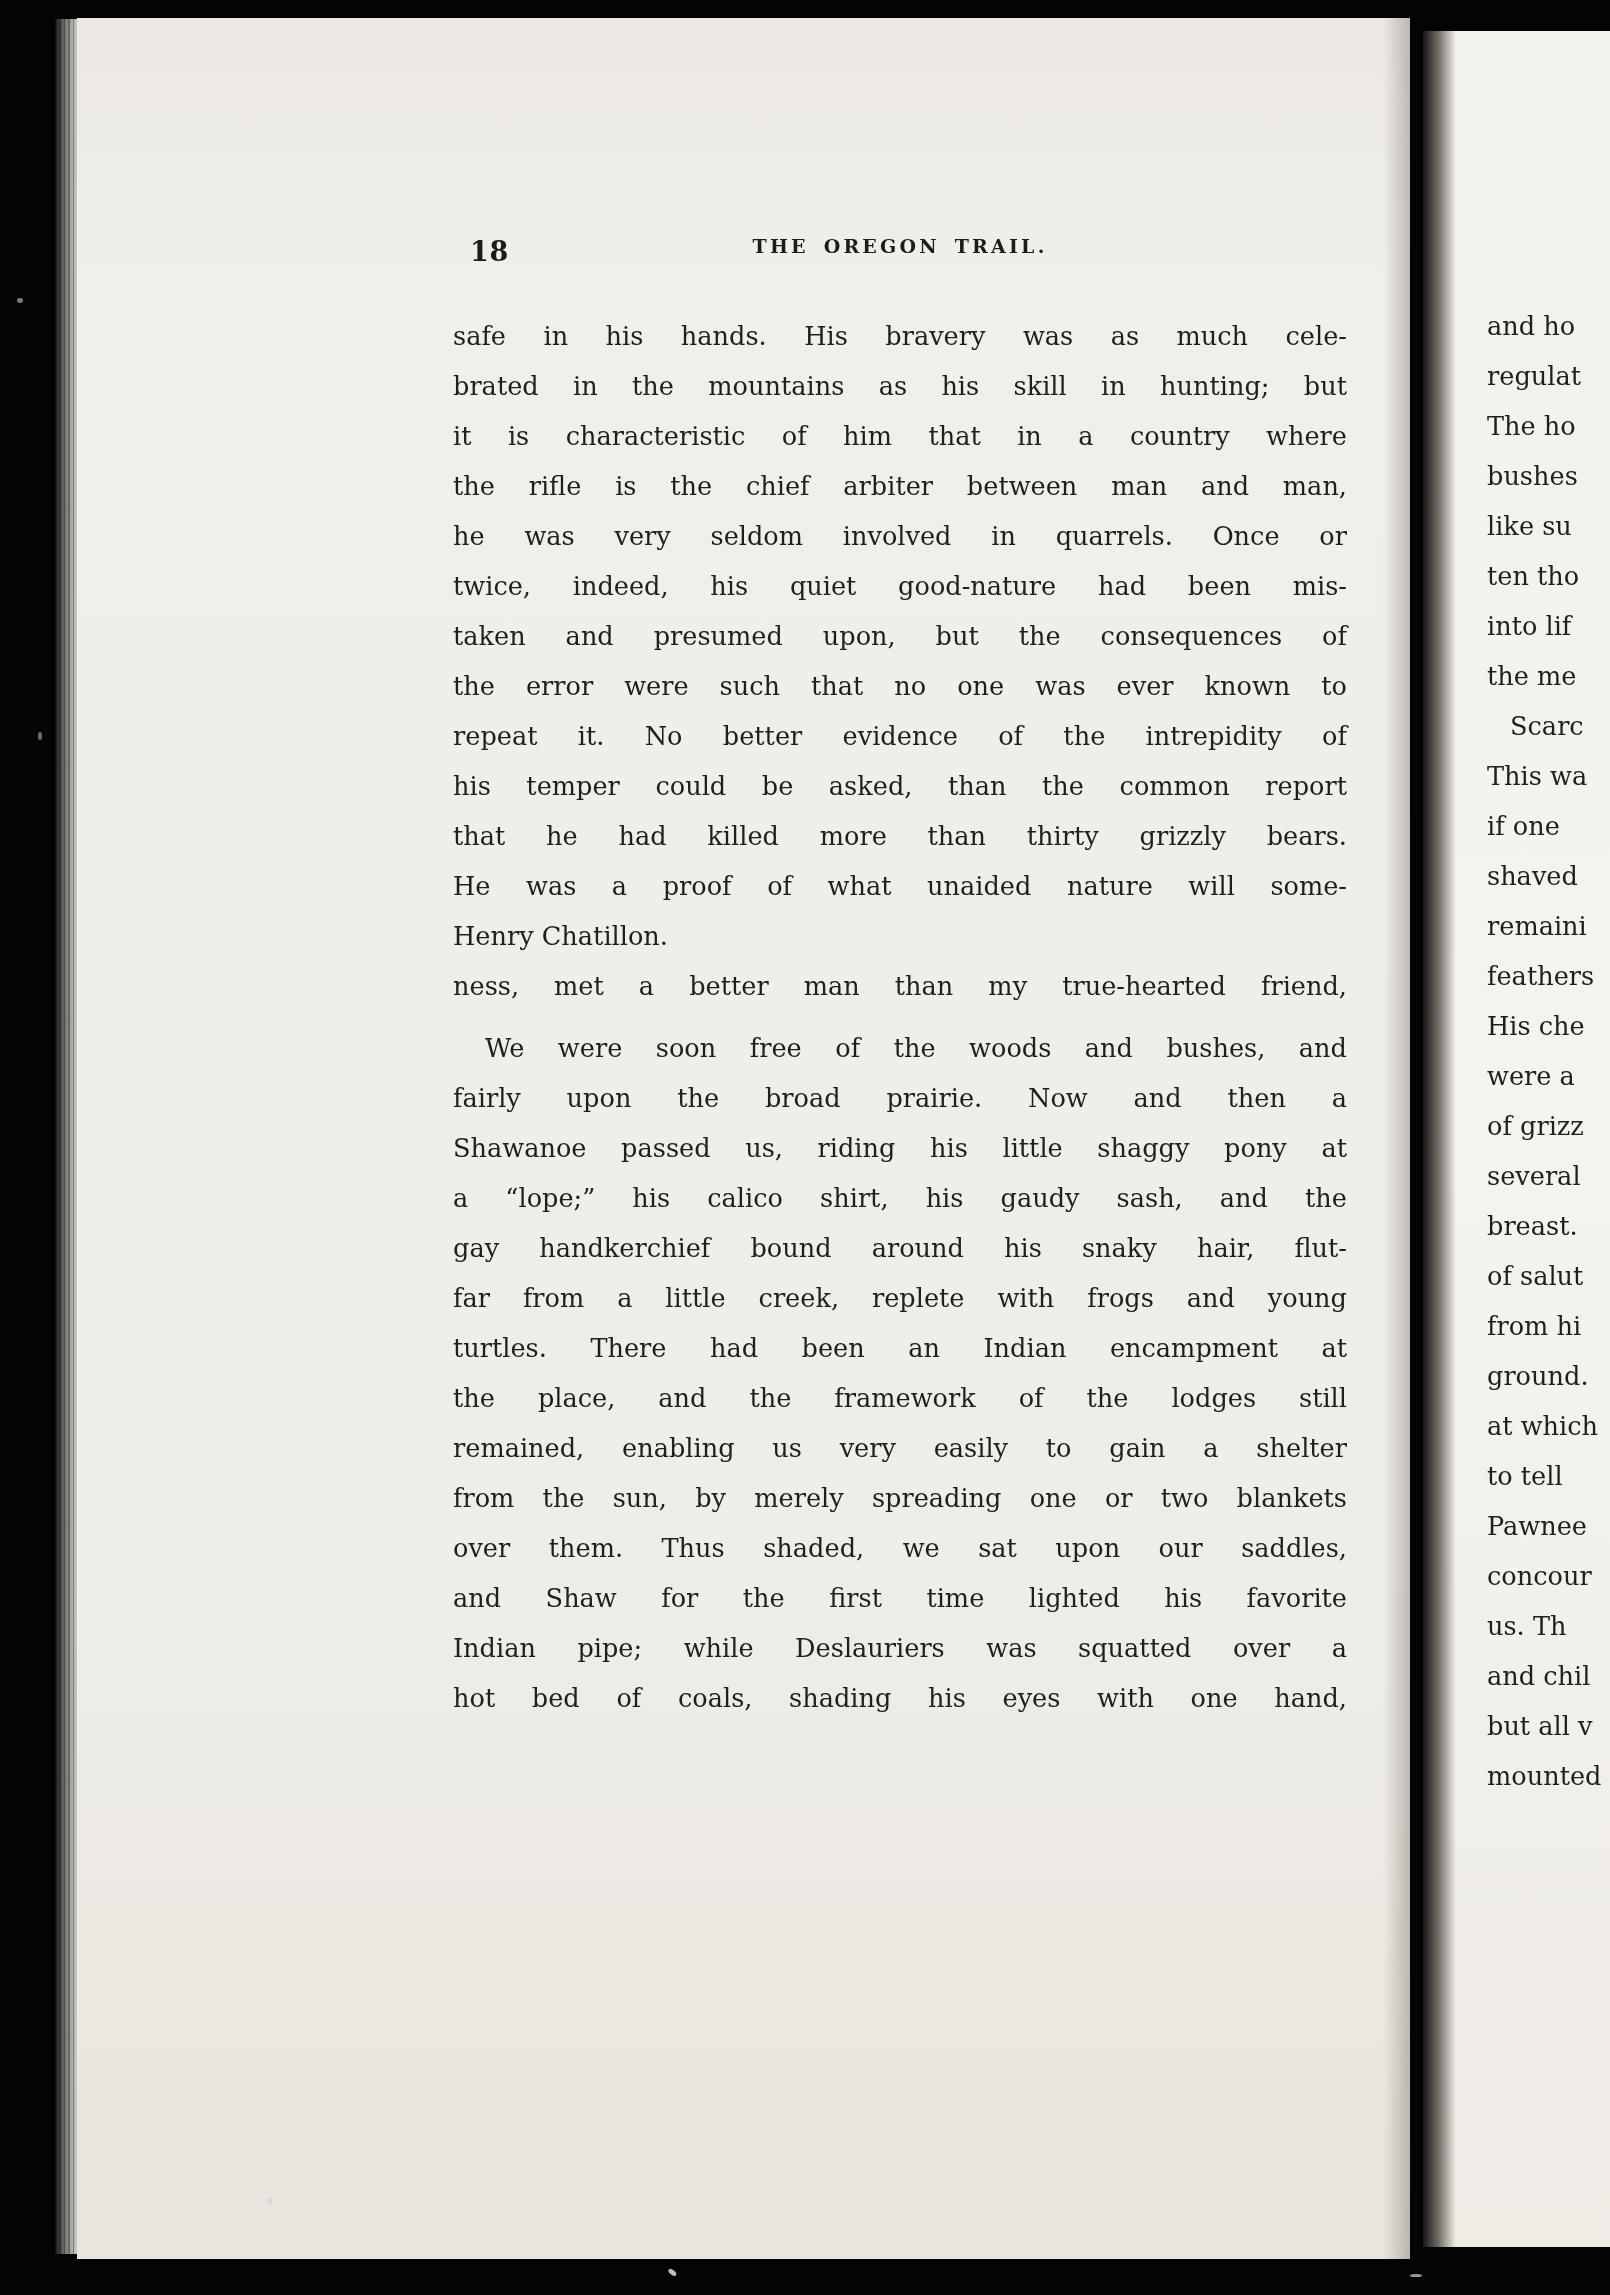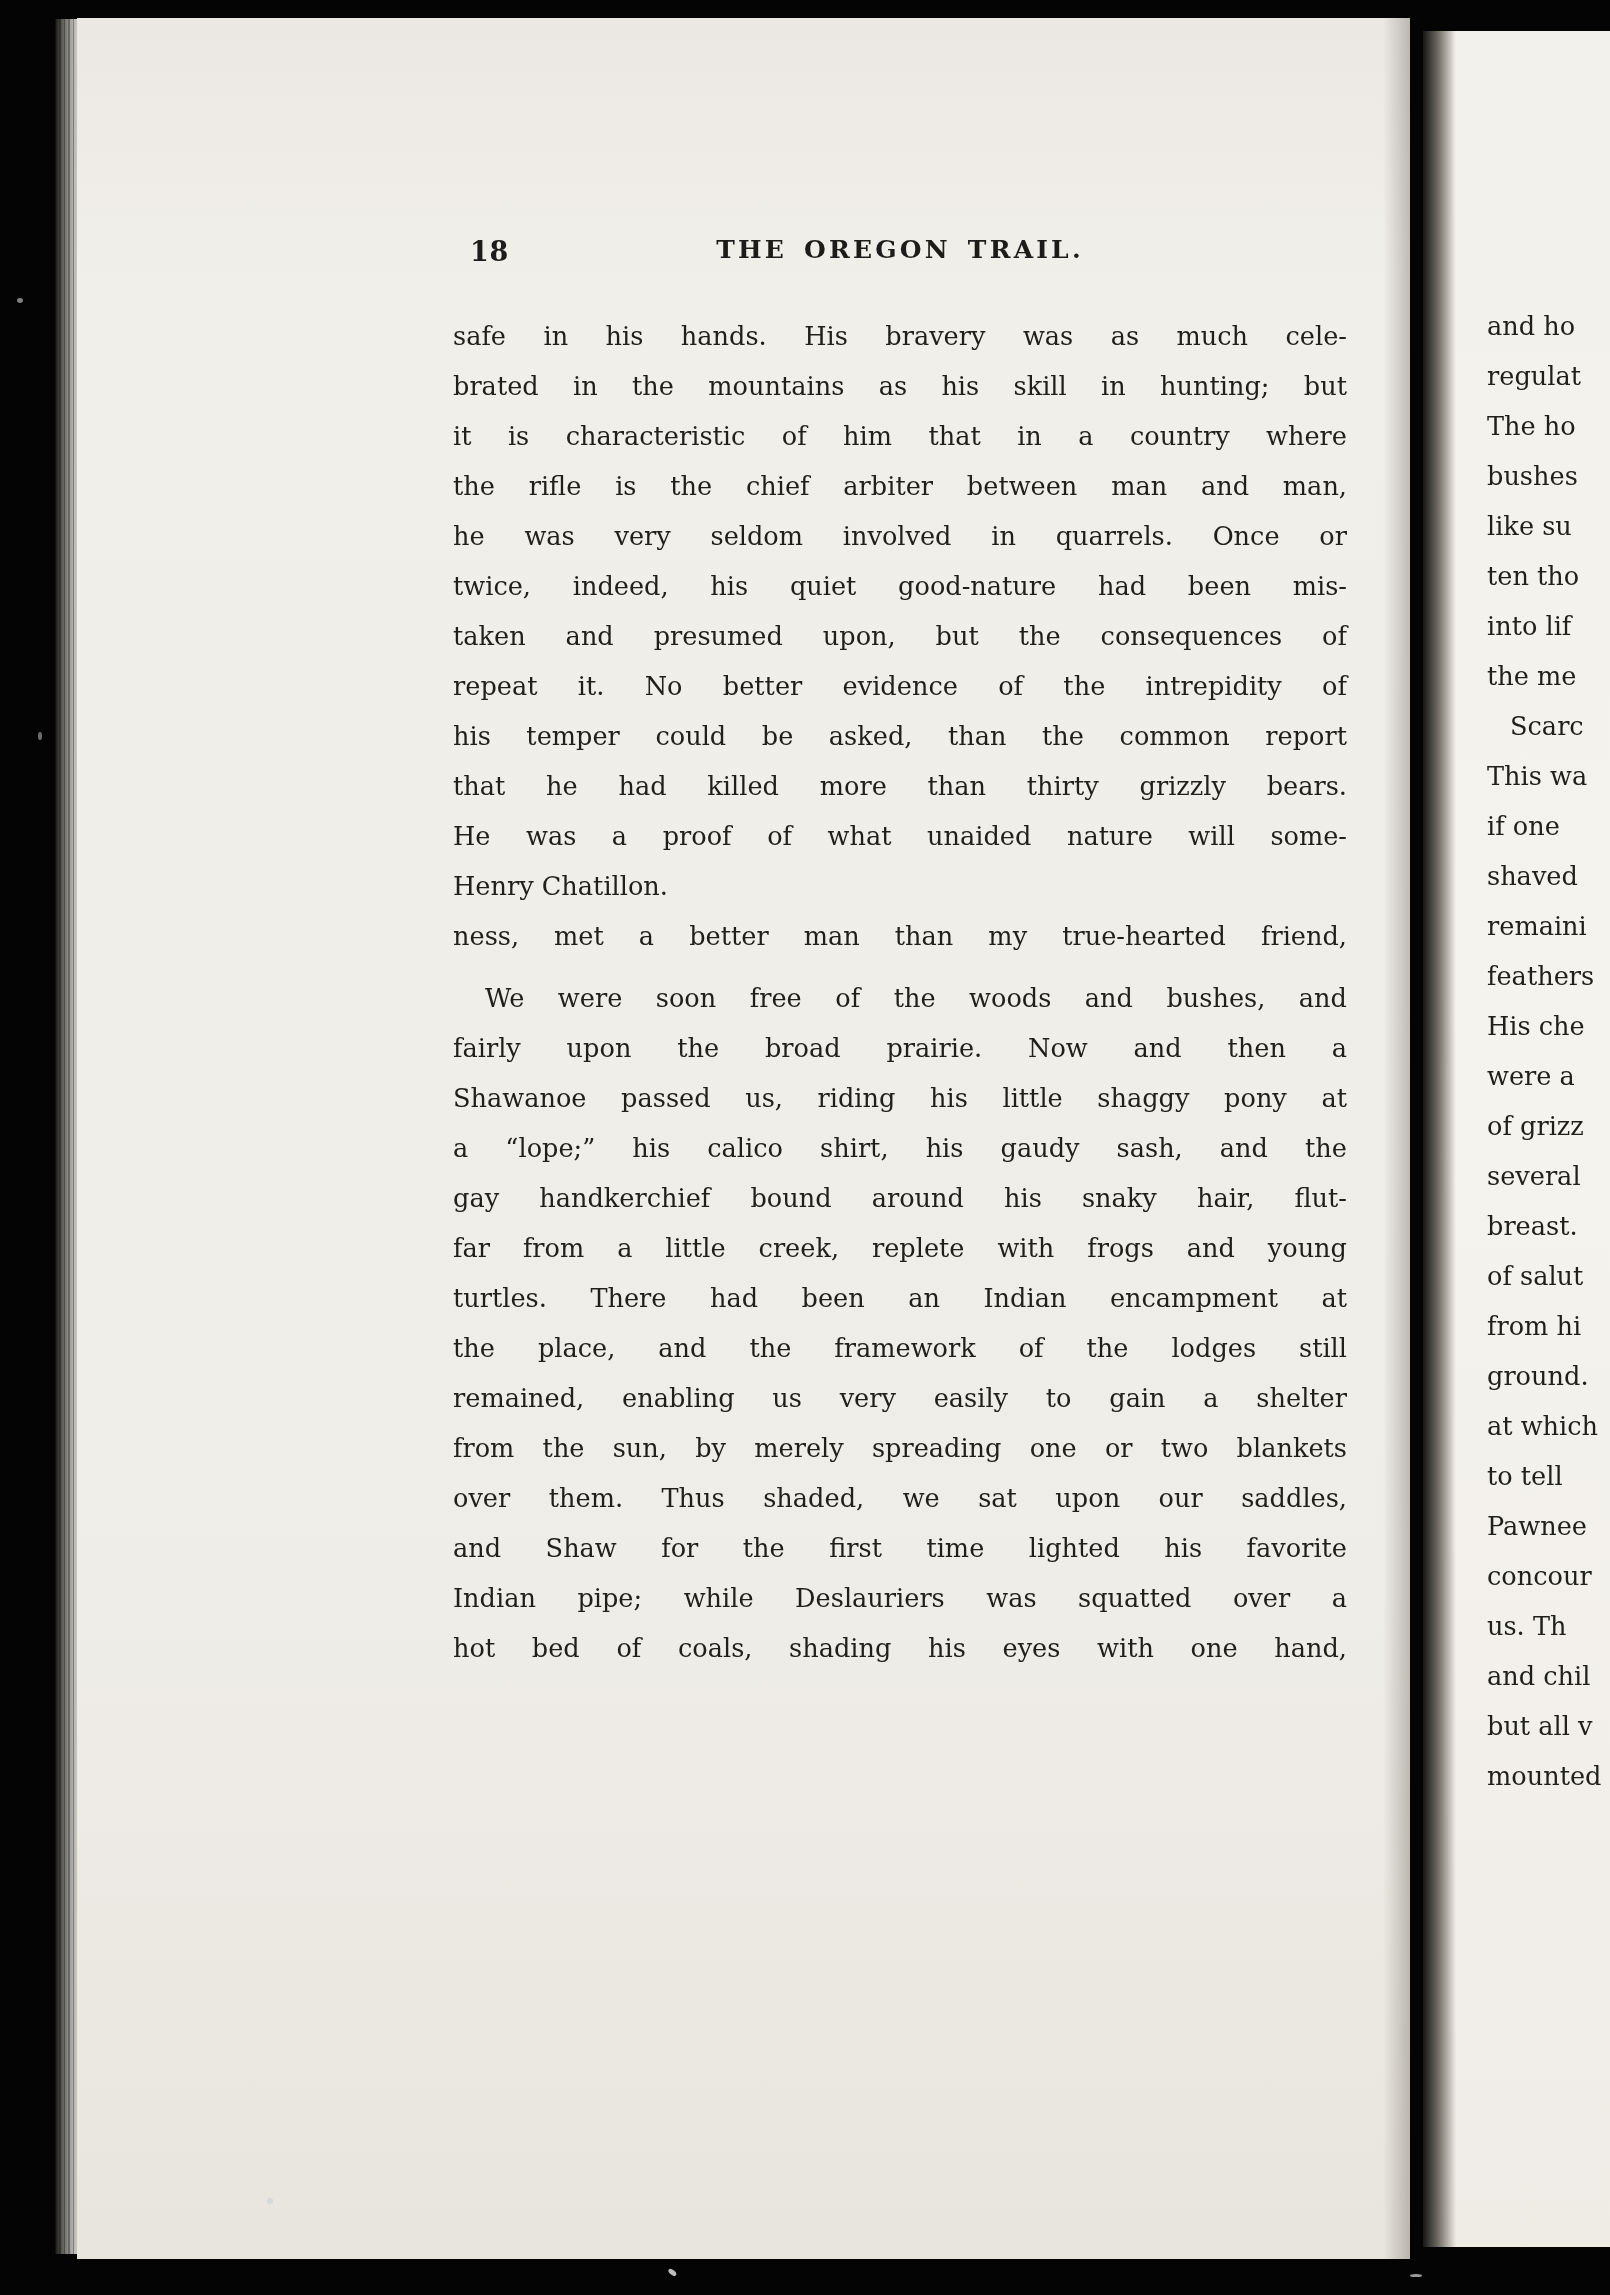--- a/index.html
+++ b/index.html
@@ -30,21 +30,21 @@
   .page-head{
     position:absolute;left:364px;top:217px;width:918px;height:45px;
     color:#1d1c1a;
   }
   .page-number{
     position:absolute;left:29px;top:1.3px;
     font-size:27px;font-weight:bold;letter-spacing:0.6px;
   }
   .running-header{
     display:block;text-align:center;
-    font-size:25px;font-weight:bold;letter-spacing:3.2px;word-spacing:5.1px;
+    font-size:19px;font-weight:bold;letter-spacing:3.2px;word-spacing:5.1px;
   }
   .text-block{
     position:absolute;left:364px;top:281px;width:918px;
     font-size:25.6px;line-height:50px;color:#201f1c;
   }
   .line{
     text-align:justify;
     text-align-last:justify;
     white-space:nowrap;
   }
@@ -89,20 +89,21 @@
 
     <div class="text-block">
       <div class="para">
         <div class="line">safe in his hands.  His bravery was as much cele-</div>
         <div class="line">brated in the mountains as his skill in hunting; but</div>
         <div class="line">it is characteristic of him that in a country where</div>
         <div class="line">the rifle is the chief arbiter between man and man,</div>
         <div class="line">he was very seldom involved in quarrels.  Once or</div>
         <div class="line">twice, indeed, his quiet good-nature had been mis-</div>
         <div class="line">taken and presumed upon, but the consequences of</div>
+        <div class="line">the error were such that no one was ever known to</div>
         <div class="line">repeat it.  No better evidence of the intrepidity of</div>
         <div class="line">his temper could be asked, than the common report</div>
         <div class="line">that he had killed more than thirty grizzly bears.</div>
         <div class="line">He was a proof of what unaided nature will some-</div>
         <div class="line endpara">Henry Chatillon.</div>
         <div class="line">ness, met a better man than my true-hearted friend,</div>
       </div>
       <div class="para">
         <div class="line indent">We were soon free of the woods and bushes, and</div>
         <div class="line">fairly upon the broad prairie.  Now and then a</div>

